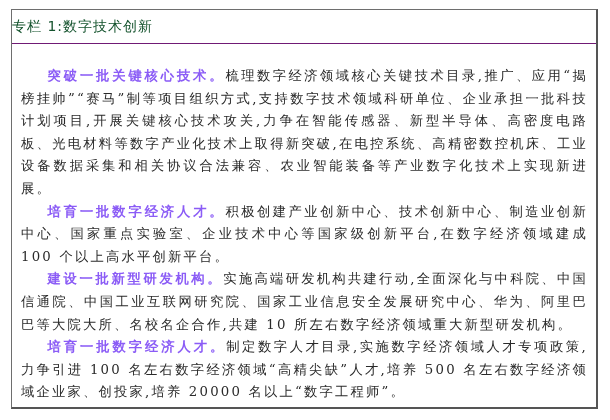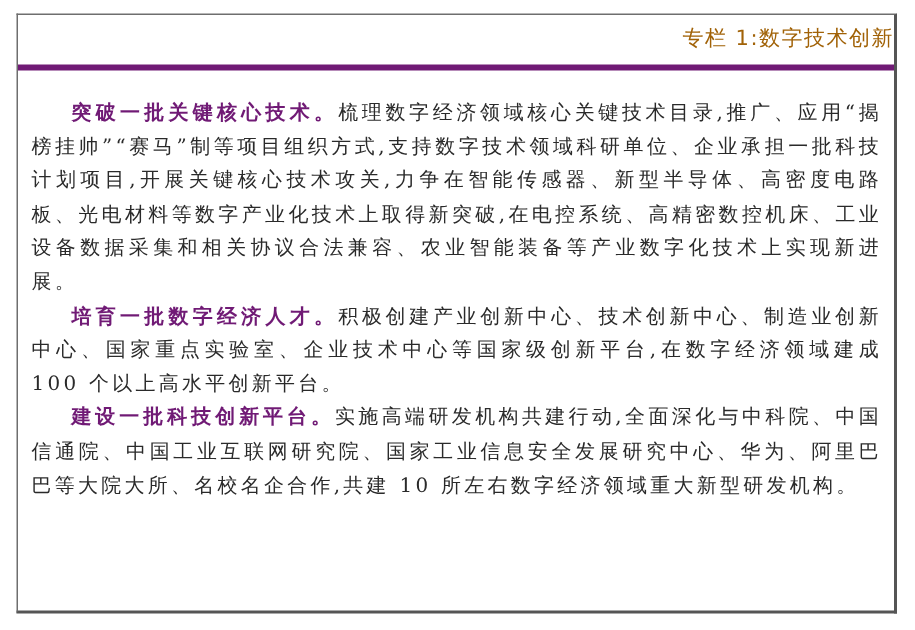--- a/index.html
+++ b/index.html
@@ -2,30 +2,31 @@
 <html><head>
 <meta charset="utf-8">
 <style>
   html, body { margin: 0; padding: 0; background: #ffffff; }
   body { width: 610px; height: 420px; position: relative; overflow: hidden;
          font-family: "DejaVu Serif", "Liberation Serif", serif; color: #2a2a2a; }
   .box { position: absolute; left: 11px; top: 9px; width: 587px; height: 400px;
          border: 1px solid #6e6e6e; border-right: 2px solid #555; border-bottom: 2px solid #555;
          box-sizing: border-box; }
   .title { position: absolute; left: 0; right: 0; top: 0; height: 33px; line-height: 33px;
-           text-align: right; font-size: 14px; letter-spacing: 1px; color: #a16207;
-           border-bottom: 4px solid #701a75; font-family: "DejaVu Sans", sans-serif; }
+           text-align: left; font-size: 14px; letter-spacing: 1px; color: #14532d;
+           border-bottom: 1px solid #701a75; font-family: "DejaVu Sans", sans-serif; }
   .body { position: absolute; left: 9px; right: 8px; top: 55px; font-size: 13.3px;
           line-height: 22.6px; text-align: justify; letter-spacing: 2.2px; }
   .para { margin: 0; text-indent: 2em; }
-  .lead { font-weight: bold; color: #701a75; letter-spacing: 2.6px; }
+  .lead { font-weight: bold; color: #8b5cf6; letter-spacing: 2.6px; }
 </style>
 </head>
 <body>
 
 <div class="box">
   <div class="title">专栏 1:数字技术创新</div>
   <div class="body">
     <p class="para"><span class="lead">突破一批关键核心技术。</span><span>梳理数字经济领域核心关键技术目录,推广、应用“揭榜挂帅”“赛马”制等项目组织方式,支持数字技术领域科研单位、企业承担一批科技计划项目,开展关键核心技术攻关,力争在智能传感器、新型半导体、高密度电路板、光电材料等数字产业化技术上取得新突破,在电控系统、高精密数控机床、工业设备数据采集和相关协议合法兼容、农业智能装备等产业数字化技术上实现新进展。</span></p>
     <p class="para"><span class="lead">培育一批数字经济人才。</span><span>积极创建产业创新中心、技术创新中心、制造业创新中心、国家重点实验室、企业技术中心等国家级创新平台,在数字经济领域建成 100 个以上高水平创新平台。</span></p>
-    <p class="para"><span class="lead">建设一批科技创新平台。</span><span>实施高端研发机构共建行动,全面深化与中科院、中国信通院、中国工业互联网研究院、国家工业信息安全发展研究中心、华为、阿里巴巴等大院大所、名校名企合作,共建 10 所左右数字经济领域重大新型研发机构。</span></p>
+    <p class="para"><span class="lead">建设一批新型研发机构。</span><span>实施高端研发机构共建行动,全面深化与中科院、中国信通院、中国工业互联网研究院、国家工业信息安全发展研究中心、华为、阿里巴巴等大院大所、名校名企合作,共建 10 所左右数字经济领域重大新型研发机构。</span></p>
+    <p class="para"><span class="lead">培育一批数字经济人才。</span><span>制定数字人才目录,实施数字经济领域人才专项政策,力争引进 100 名左右数字经济领域“高精尖缺”人才,培养 500 名左右数字经济领域企业家、创投家,培养 20000 名以上“数字工程师”。</span></p>
   </div>
 </div>
 
 </body></html>

